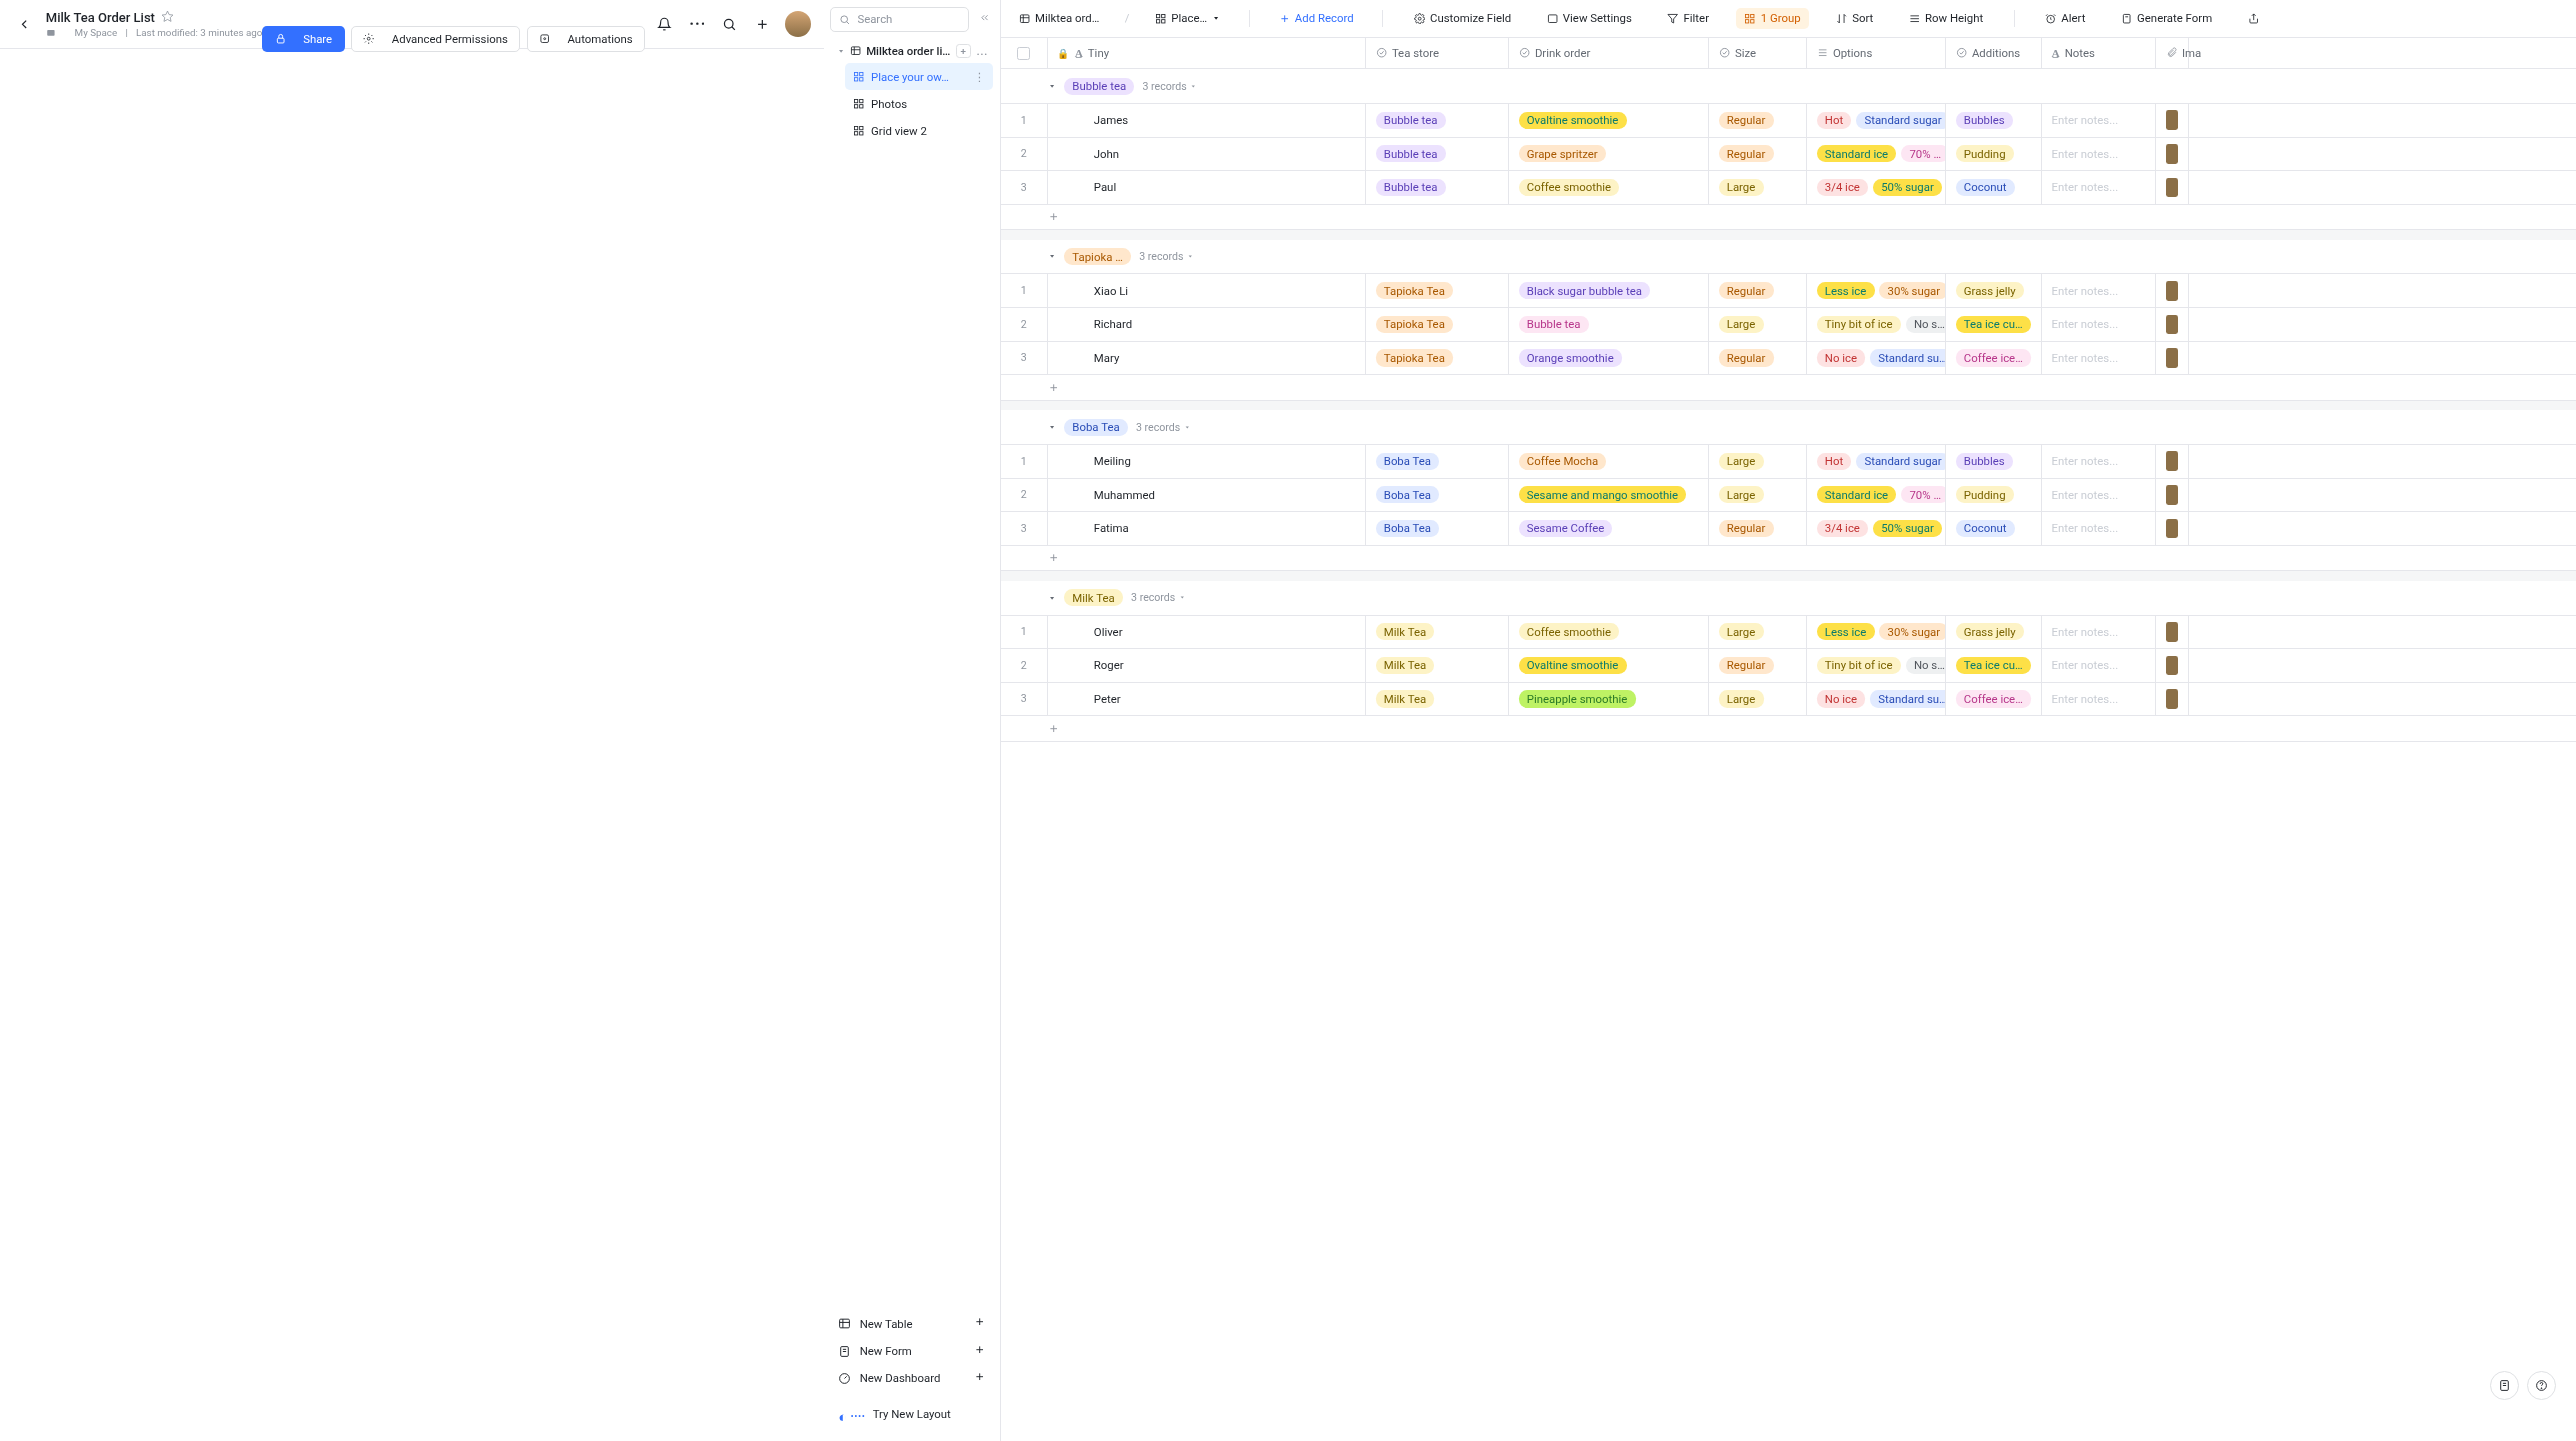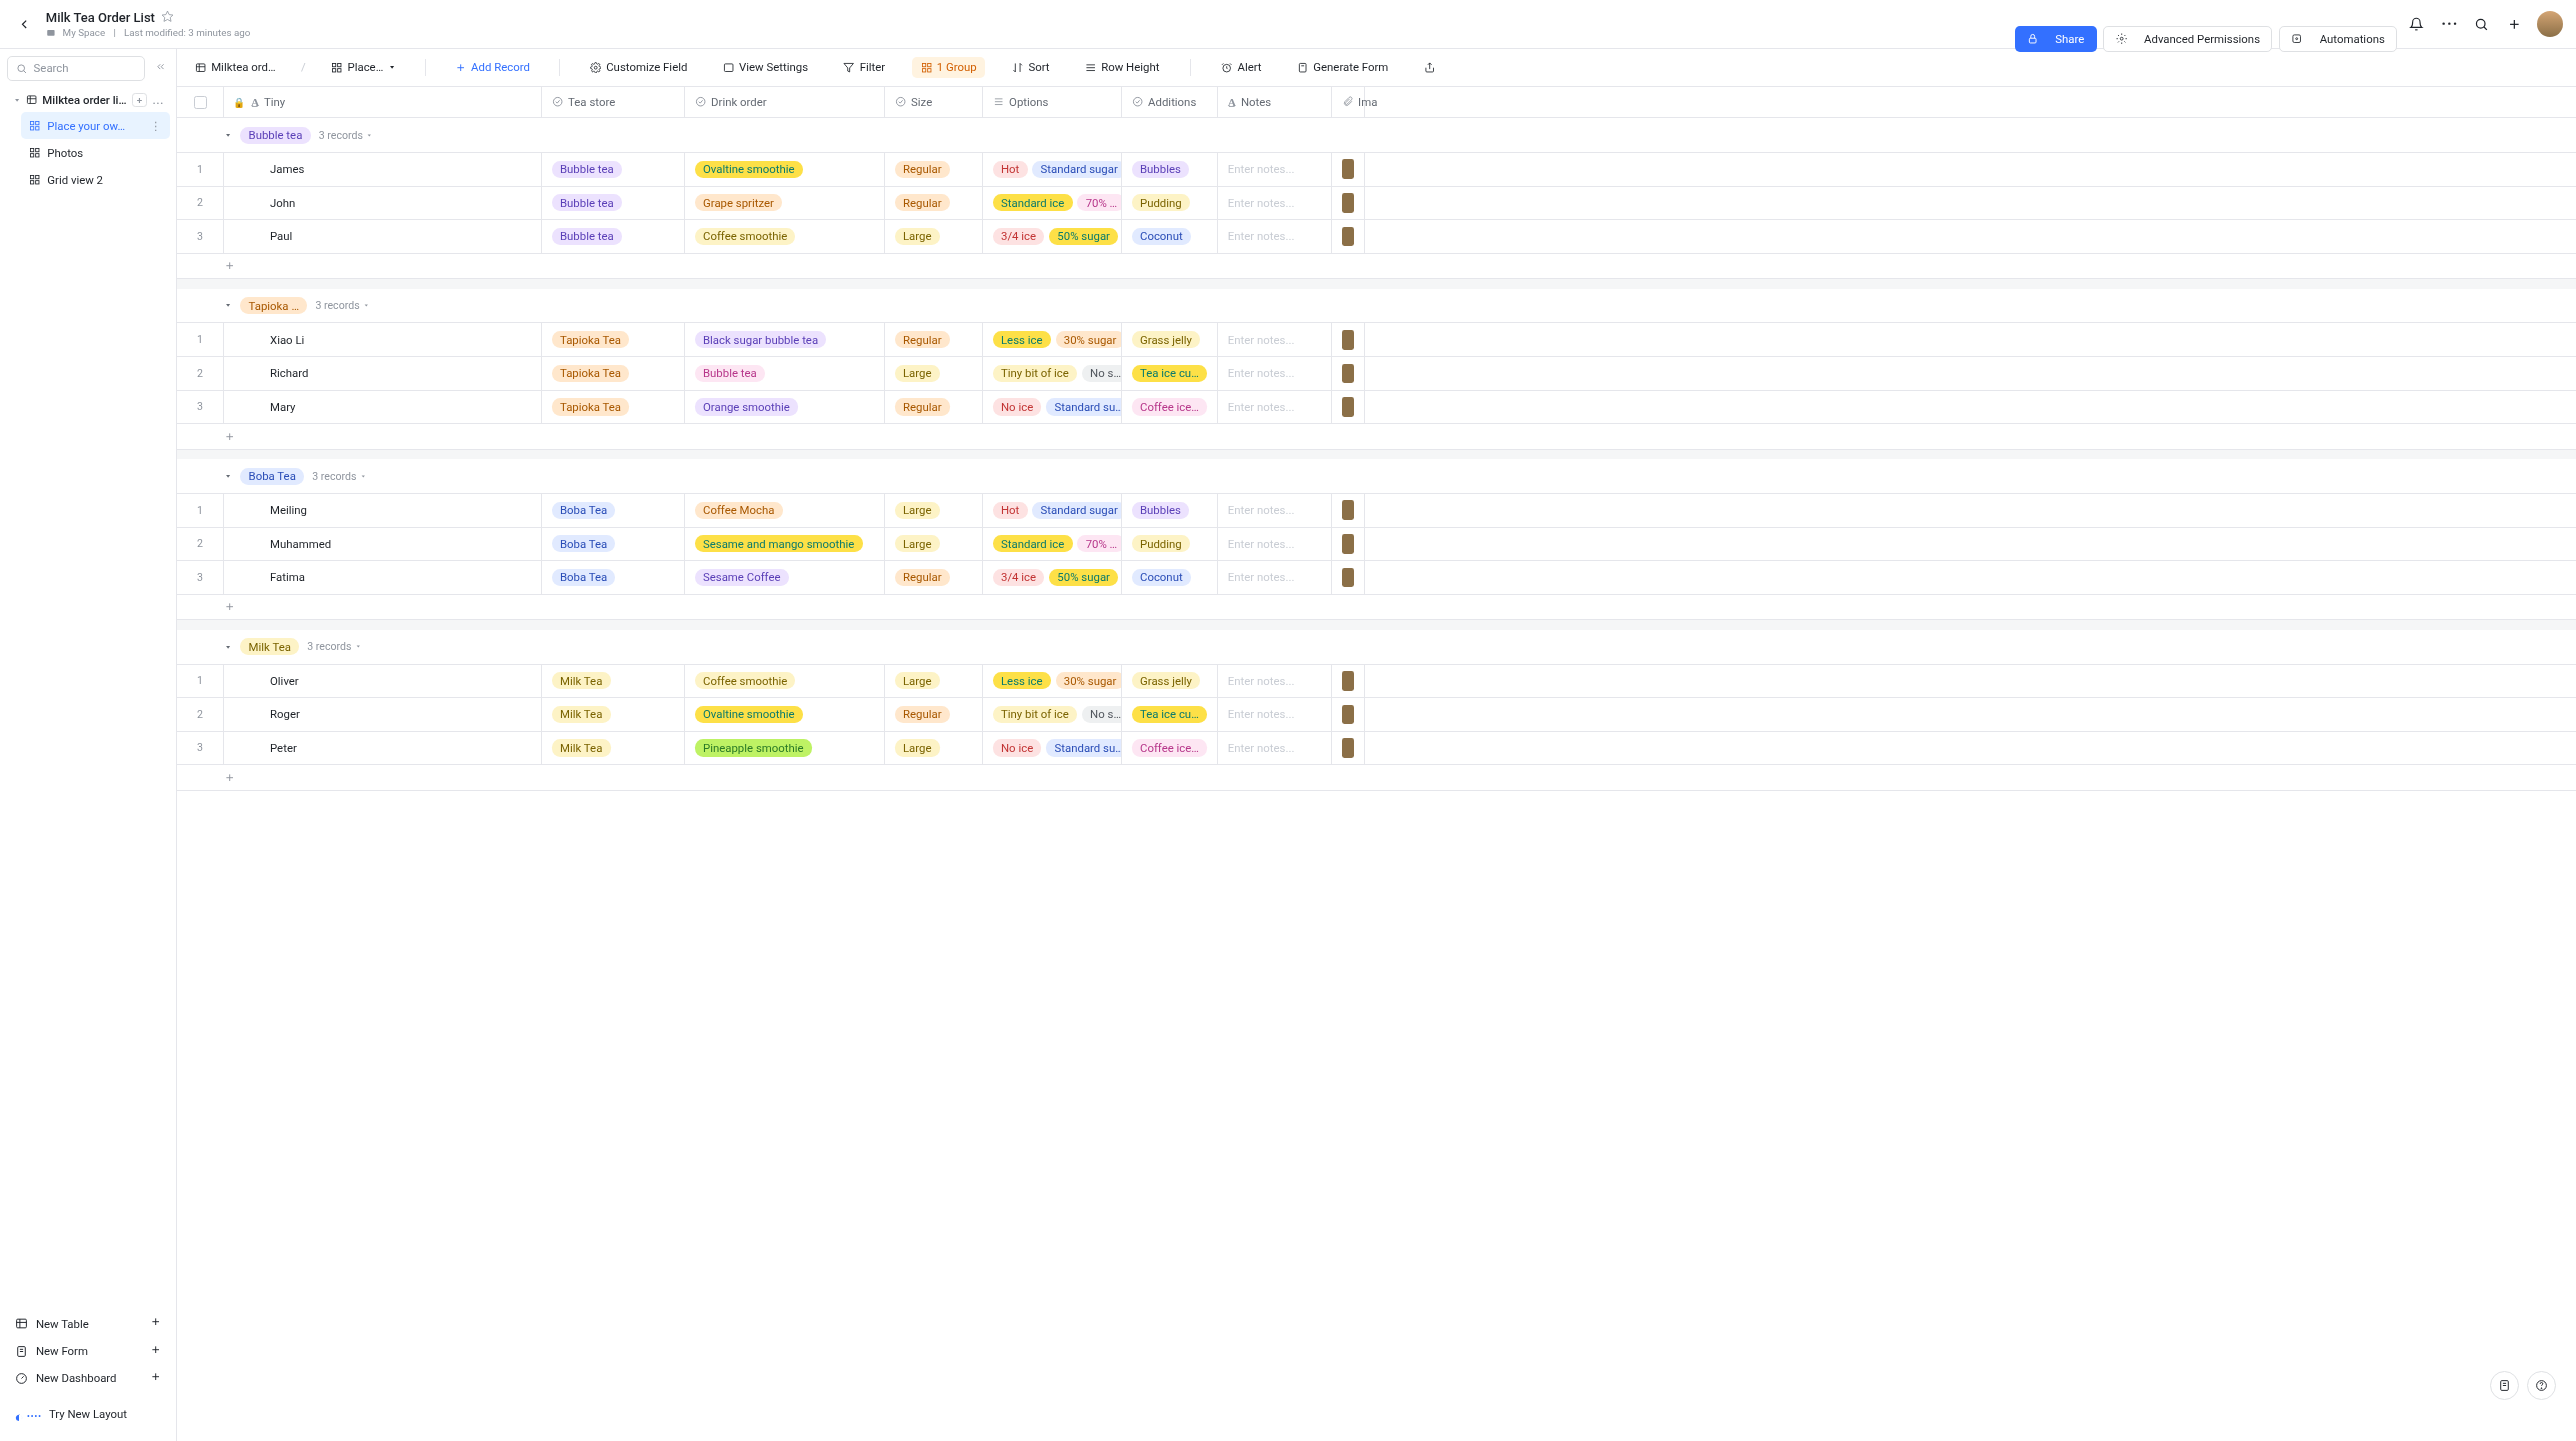--- a/index.html
+++ b/index.html
@@ -1,28 +1,28 @@
 <!DOCTYPE html>
 <html style="font-size:13px"><head>
 <meta charset="utf-8">
 <style>
 * { box-sizing: border-box; margin: 0; padding: 0; }
 body { font-family: -apple-system, BlinkMacSystemFont, "Segoe UI", Roboto, sans-serif; font-size: 11.4px; color: #1f2329; background: #fff; overflow: hidden; }
-.app { display: flex; flex-direction: column; height: 100vh; }
+.app { display: flex; flex-direction: row; height: 100vh; }
 
 
 .header { display: flex; align-items: center; padding: 6.5px 13px; border-bottom: 0.8px solid #e5e6eb; height: 49px; }
 .header-left { display: flex; align-items: center; gap: 9.8px; flex: 1; }
 .back-btn { width: 23px; height: 23px; display: flex; align-items: center; justify-content: center; cursor: pointer; border-radius: 3.3px; }
 .title-block { display: flex; flex-direction: column; gap: 1.6px; }
 .title-row { display: flex; align-items: center; gap: 6.5px; }
 .page-title { font-size: 13px; font-weight: 500; }
 .star-btn { color: #8f959e; cursor: pointer; }
 .meta-row { display: flex; align-items: center; gap: 8.2px; font-size: 9.8px; color: #8f959e; }
-.meta-item { display: flex; align-items: center; gap: 7px; }
+.meta-item { display: flex; align-items: center; gap: 19px; }
 .header-right { display: flex; align-items: center; gap: 6.5px; }
 .btn { display: flex; align-items: center; gap: 17px; padding: 4.9px 11.4px; border-radius: 4.9px; cursor: pointer; font-size: 11.4px; border: 0.8px solid transparent; margin-top: 30px; }
 .btn-primary { background: #3370ff; color: #fff; }
 .btn-outline { border: 0.8px solid #dee0e3; background: #fff; }
 .icon-btn { width: 26px; height: 26px; display: flex; align-items: center; justify-content: center; cursor: pointer; border-radius: 4.9px; color: #1f2329; }
 .avatar { width: 26px; height: 26px; border-radius: 50%; background: linear-gradient(#d4a574,#8b6f47); margin-left: 3.3px; }
 
 
 .body { display: flex; flex: 1; overflow: hidden; }
 

